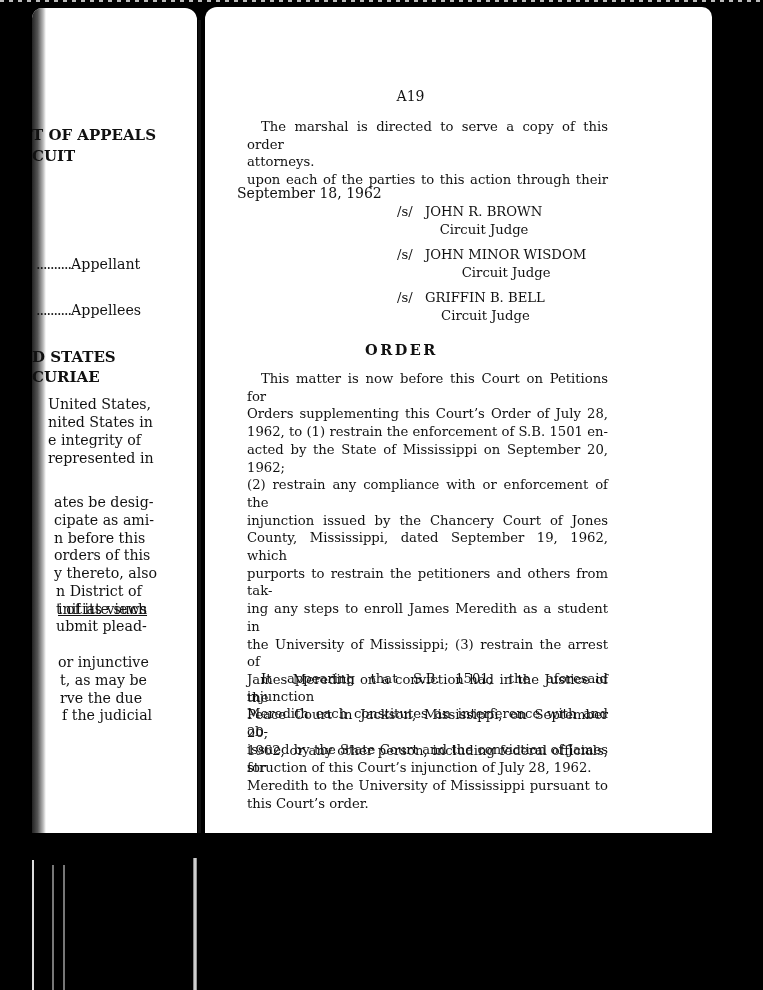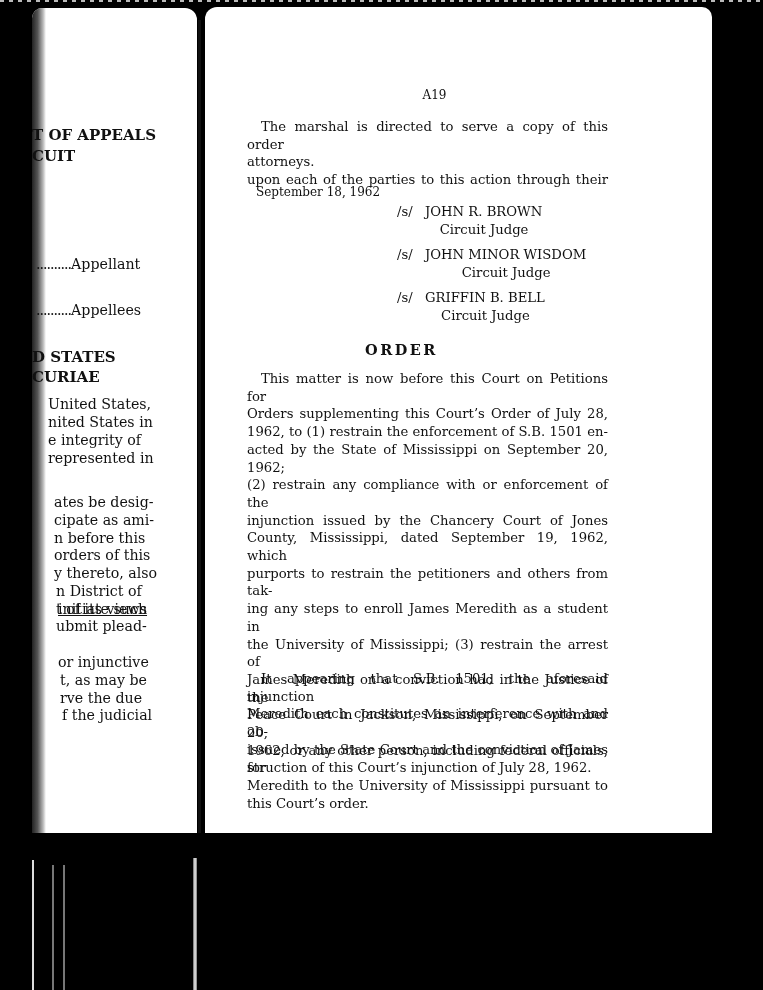--- a/index.html
+++ b/index.html
@@ -36,29 +36,29 @@
     .lower-strip3 { position:absolute; left:52px; top:865px; width:2px; height:125px; background:#777; }
     .lower-strip4 { position:absolute; left:63px; top:865px; width:2px; height:125px; background:#777; }
 
     
     .lp { position: absolute; left: 0; font-size: 14.2px; white-space: nowrap; line-height: 1; }
     .lp.bold { font-weight: bold; font-size: 15px; }
     .dots { letter-spacing: -1px; }
 
     
     .rp { position: absolute; }
-    .page-number { left: 0; width: 411px; text-align: center; top: 81px; font-size: 12px; padding-left: 24px; }
+    .page-number { left: 0; width: 411px; text-align: center; top: 81px; font-size: 14px; }
     .para {
       left: 42px; width: 361px; font-size: 13.2px; line-height: 17.7px;
       text-align: justify; text-align-last: left;
     }
     .para .line { display: block; text-align: justify; text-align-last: justify; }
     .para .line.last { text-align-last: left; }
     .indent { text-indent: 14px; }
-    .date { left: 51px; top: 178px; font-size: 12px; }
+    .date { left: 32px; top: 178px; font-size: 14px; }
     .sig { left: 192px; font-size: 13.2px; line-height: 18px; }
     .sig .prefix { display: inline-block; width: 28px; }
     .sig .title { padding-left: 29px; display: block; text-align: center; }
     .heading { left: 0; width: 393px; text-align: center; top: 334px; font-size: 14.5px; font-weight: bold; letter-spacing: 2.5px; }
   </style>
 </head>
 <body>
 
 <div class="top-dash"></div>
 

